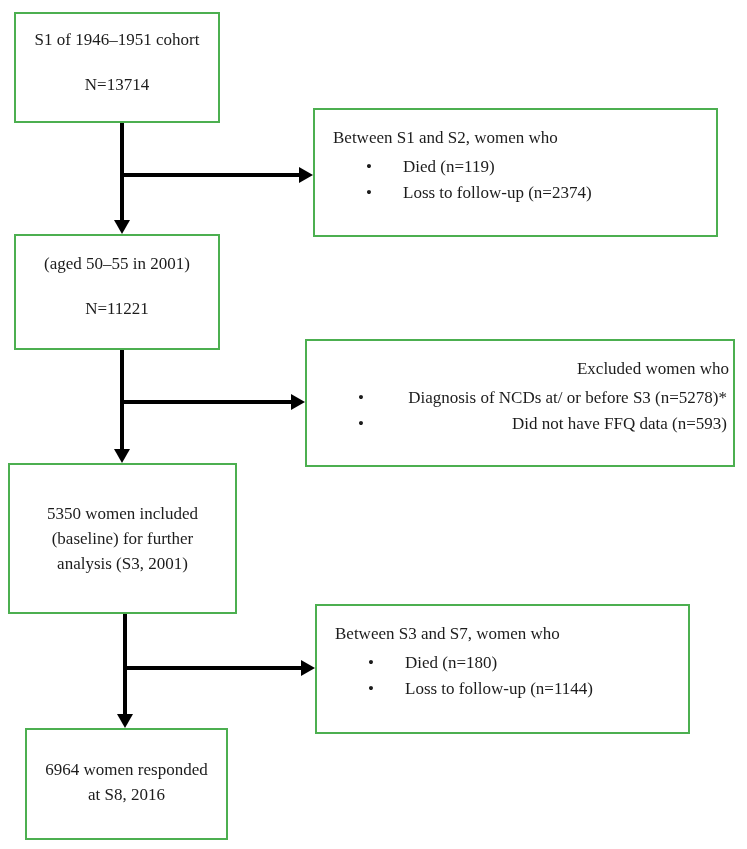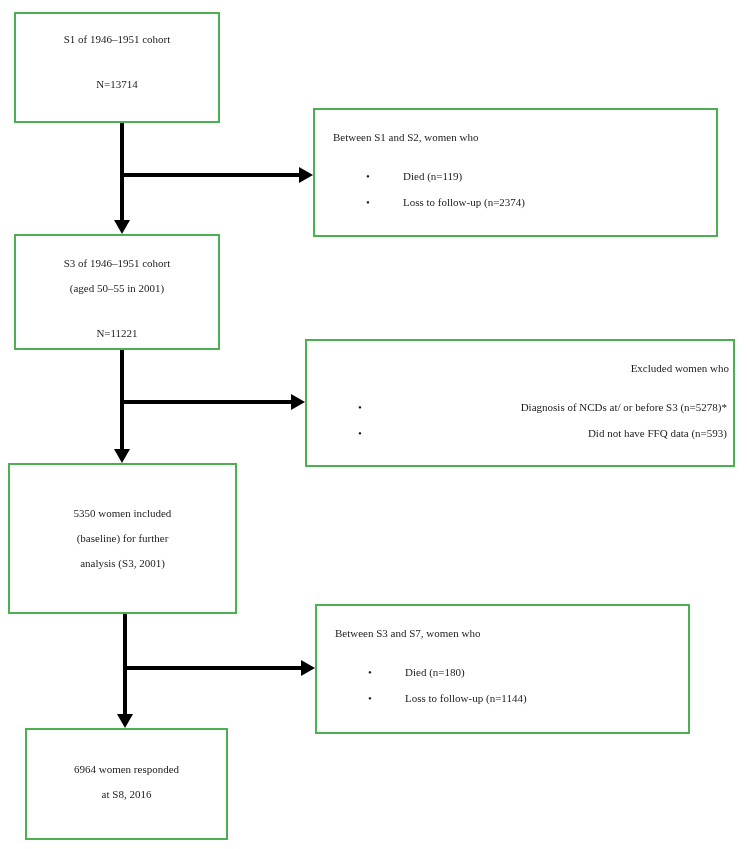--- a/index.html
+++ b/index.html
@@ -10,39 +10,39 @@
     background: #ffffff;
     font-family: "Liberation Serif", "DejaVu Serif", serif;
     color: #1c1c1c;
     overflow: hidden;
   }
   .gbox {
     position: absolute;
     box-sizing: border-box;
     border: 2px solid #4caf50;
     background: #ffffff;
-    font-size: 11px;
+    font-size: 17px;
     line-height: 25px;
   }
   .center-box { text-align: center; }
   .ncount { margin-top: 20px; }
 
   
   .box-s1       { left: 14px;  top: 12px;  width: 206px; height: 111px; padding-top: 13px; }
   .box-s3       { left: 14px;  top: 234px; width: 206px; height: 116px; padding-top: 15px; }
   .box-baseline { left: 8px;   top: 463px; width: 229px; height: 151px; padding-top: 36px; }
   .box-s8       { left: 25px;  top: 728px; width: 203px; height: 112px; padding-top: 27px; }
 
   
   .side-s1s2 { left: 313px; top: 108px; width: 405px; height: 129px; }
   .side-excl { left: 305px; top: 339px; width: 430px; height: 128px; text-align: right; }
   .side-s3s7 { left: 315px; top: 604px; width: 375px; height: 130px; }
 
   .side-head { padding: 15px 4px 0 18px; }
-  .bullets { margin-top: 13px; }
+  .bullets { margin-top: 4px; }
   .brow { position: relative; padding-left: 88px; padding-right: 6px; line-height: 26px; }
   .brow::before { content: "\2022"; position: absolute; left: 51px; top: 0; }
 
   .arrow-layer {
     position: absolute;
     left: 0; top: 0;
     width: 747px; height: 849px;
     pointer-events: none;
   }
 </style>
@@ -77,21 +77,20 @@
 
   <div class="gbox side-s1s2">
     <div class="side-head">Between S1 and S2, women who</div>
     <div class="bullets">
       <div class="brow">Died (n=119)</div>
       <div class="brow">Loss to follow-up (n=2374)</div>
     </div>
   </div>
 
   <div class="gbox center-box box-s3">
-    <div>S3 of 1946–1951 cohort</div>
     <div>(aged 50–55 in 2001)</div>
     <div class="ncount">N=11221</div>
   </div>
 
   <div class="gbox side-excl">
     <div class="side-head">Excluded women who</div>
     <div class="bullets">
       <div class="brow">Diagnosis of NCDs at/ or before S3 (n=5278)*</div>
       <div class="brow">Did not have FFQ data (n=593)</div>
     </div>

